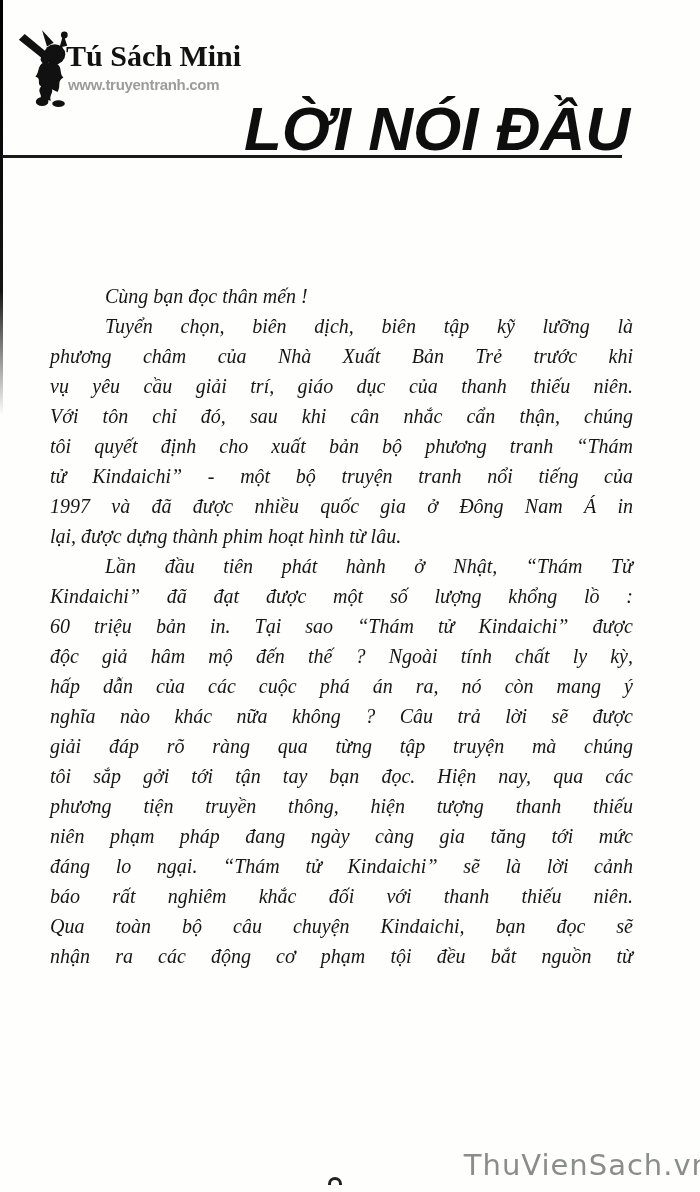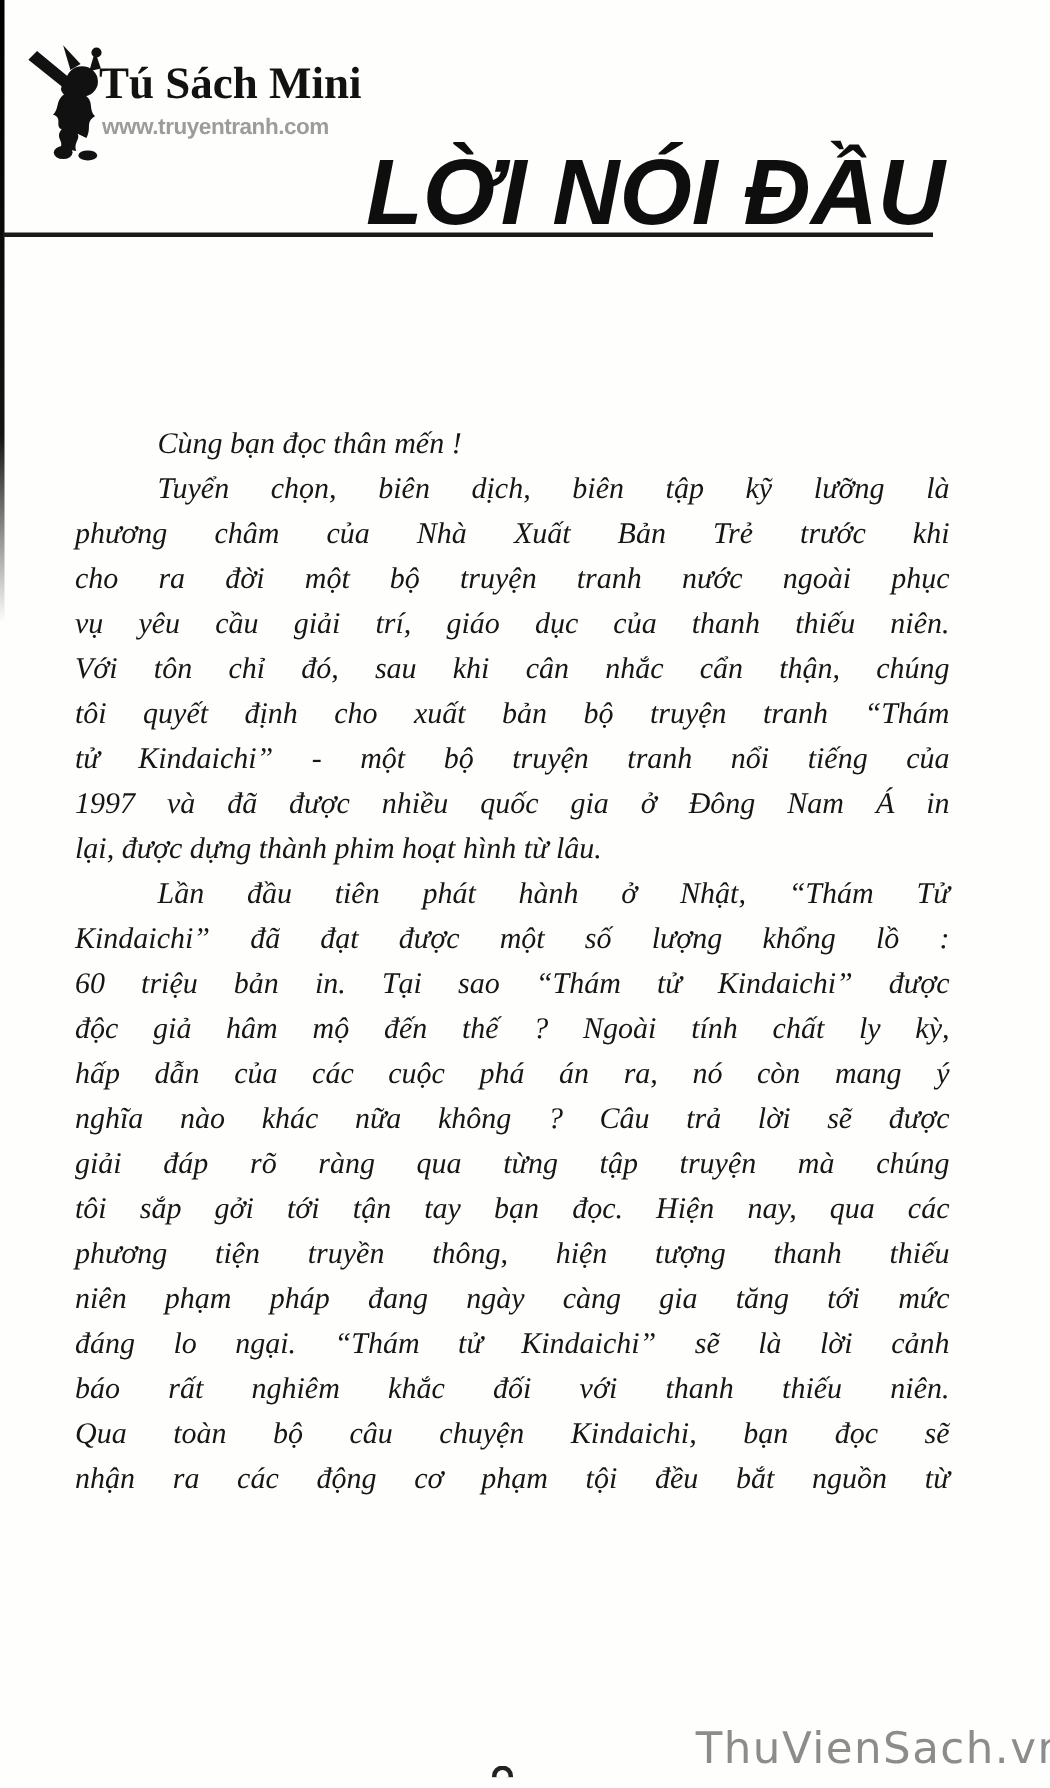--- a/index.html
+++ b/index.html
@@ -104,24 +104,23 @@
     <div class="logo-url">www.truyentranh.com</div>
   </div>
 
   <div class="page-title">LỜI NÓI ĐẦU</div>
   <div class="title-rule"></div>
 
   <div class="body-text">
     <div class="line in nj">Cùng bạn đọc thân mến !</div>
     <div class="line in">Tuyển chọn, biên dịch, biên tập kỹ lưỡng là</div>
     <div class="line">phương châm của Nhà Xuất Bản Trẻ trước khi</div>
-    <div class="line">cho ra đời một bộ truyện tranh nước ngoài phục</div>
     <div class="line">vụ yêu cầu giải trí, giáo dục của thanh thiếu niên.</div>
     <div class="line">Với tôn chỉ đó, sau khi cân nhắc cẩn thận, chúng</div>
-    <div class="line">tôi quyết định cho xuất bản bộ truyện tranh “Thám</div>
+    <div class="line">tôi quyết định cho xuất bản bộ phương tranh “Thám</div>
     <div class="line">tử Kindaichi” - một bộ truyện tranh nổi tiếng của</div>
     <div class="line">1997 và đã được nhiều quốc gia ở Đông Nam Á in</div>
     <div class="line nj">lại, được dựng thành phim hoạt hình từ lâu.</div>
     <div class="line in">Lần đầu tiên phát hành ở Nhật, “Thám Tử</div>
     <div class="line">Kindaichi” đã đạt được một số lượng khổng lồ :</div>
     <div class="line">60 triệu bản in. Tại sao “Thám tử Kindaichi” được</div>
     <div class="line">độc giả hâm mộ đến thế ? Ngoài tính chất ly kỳ,</div>
     <div class="line">hấp dẫn của các cuộc phá án ra, nó còn mang ý</div>
     <div class="line">nghĩa nào khác nữa không ? Câu trả lời sẽ được</div>
     <div class="line">giải đáp rõ ràng qua từng tập truyện mà chúng</div>

